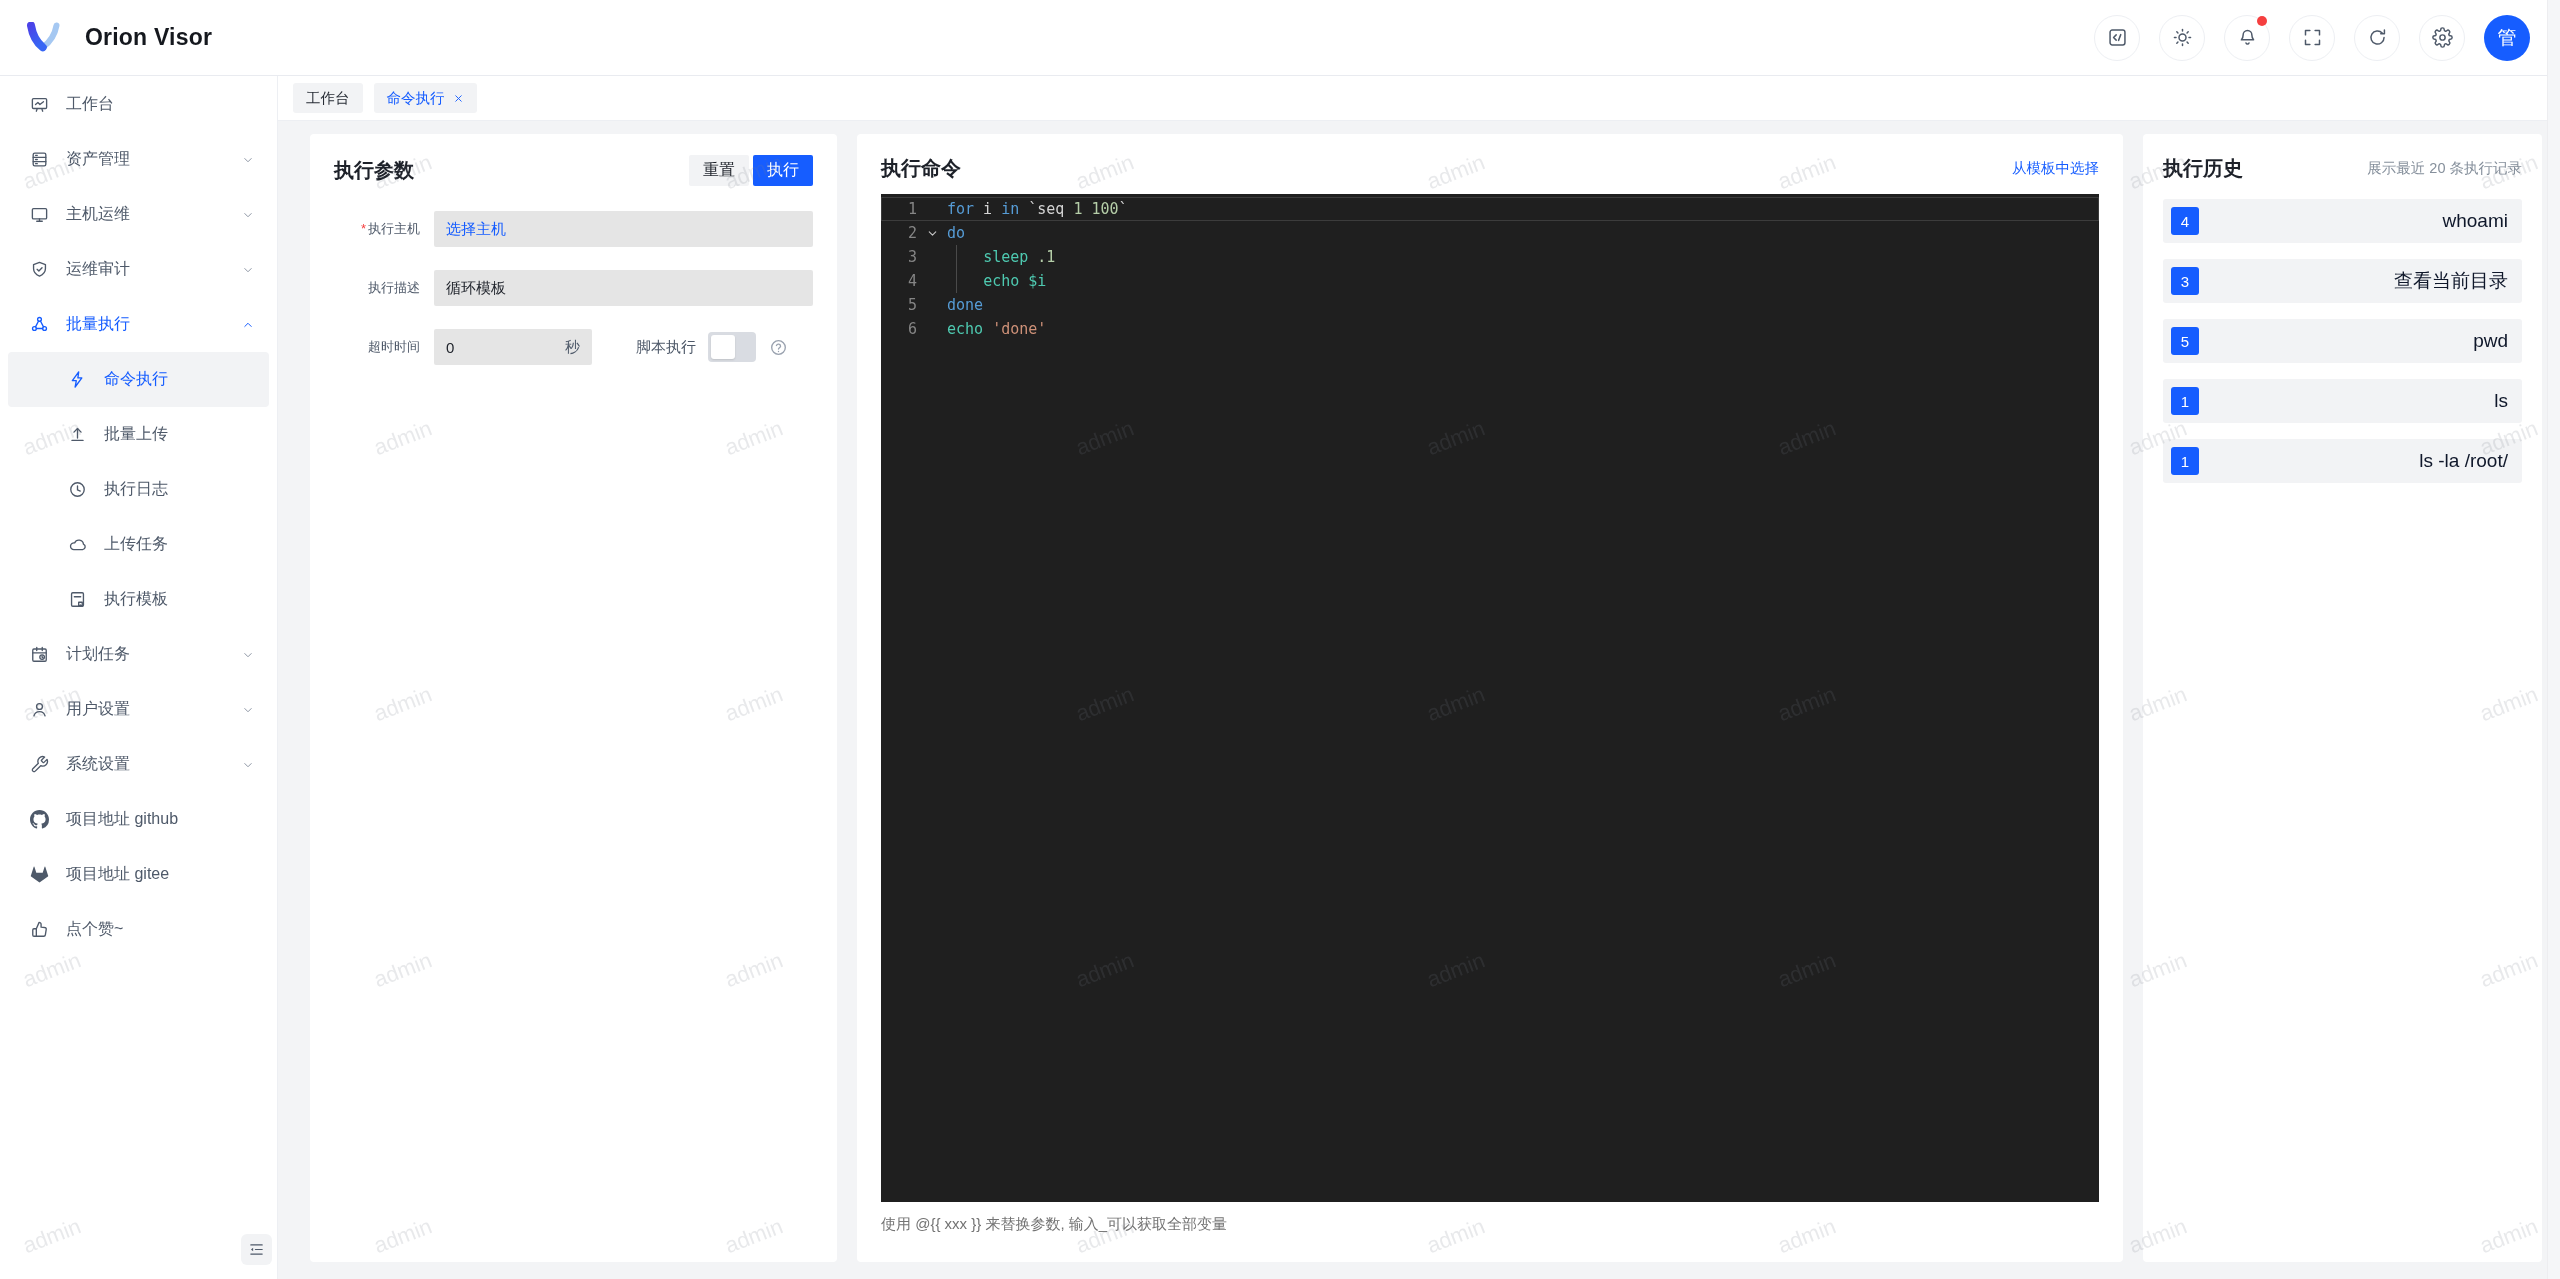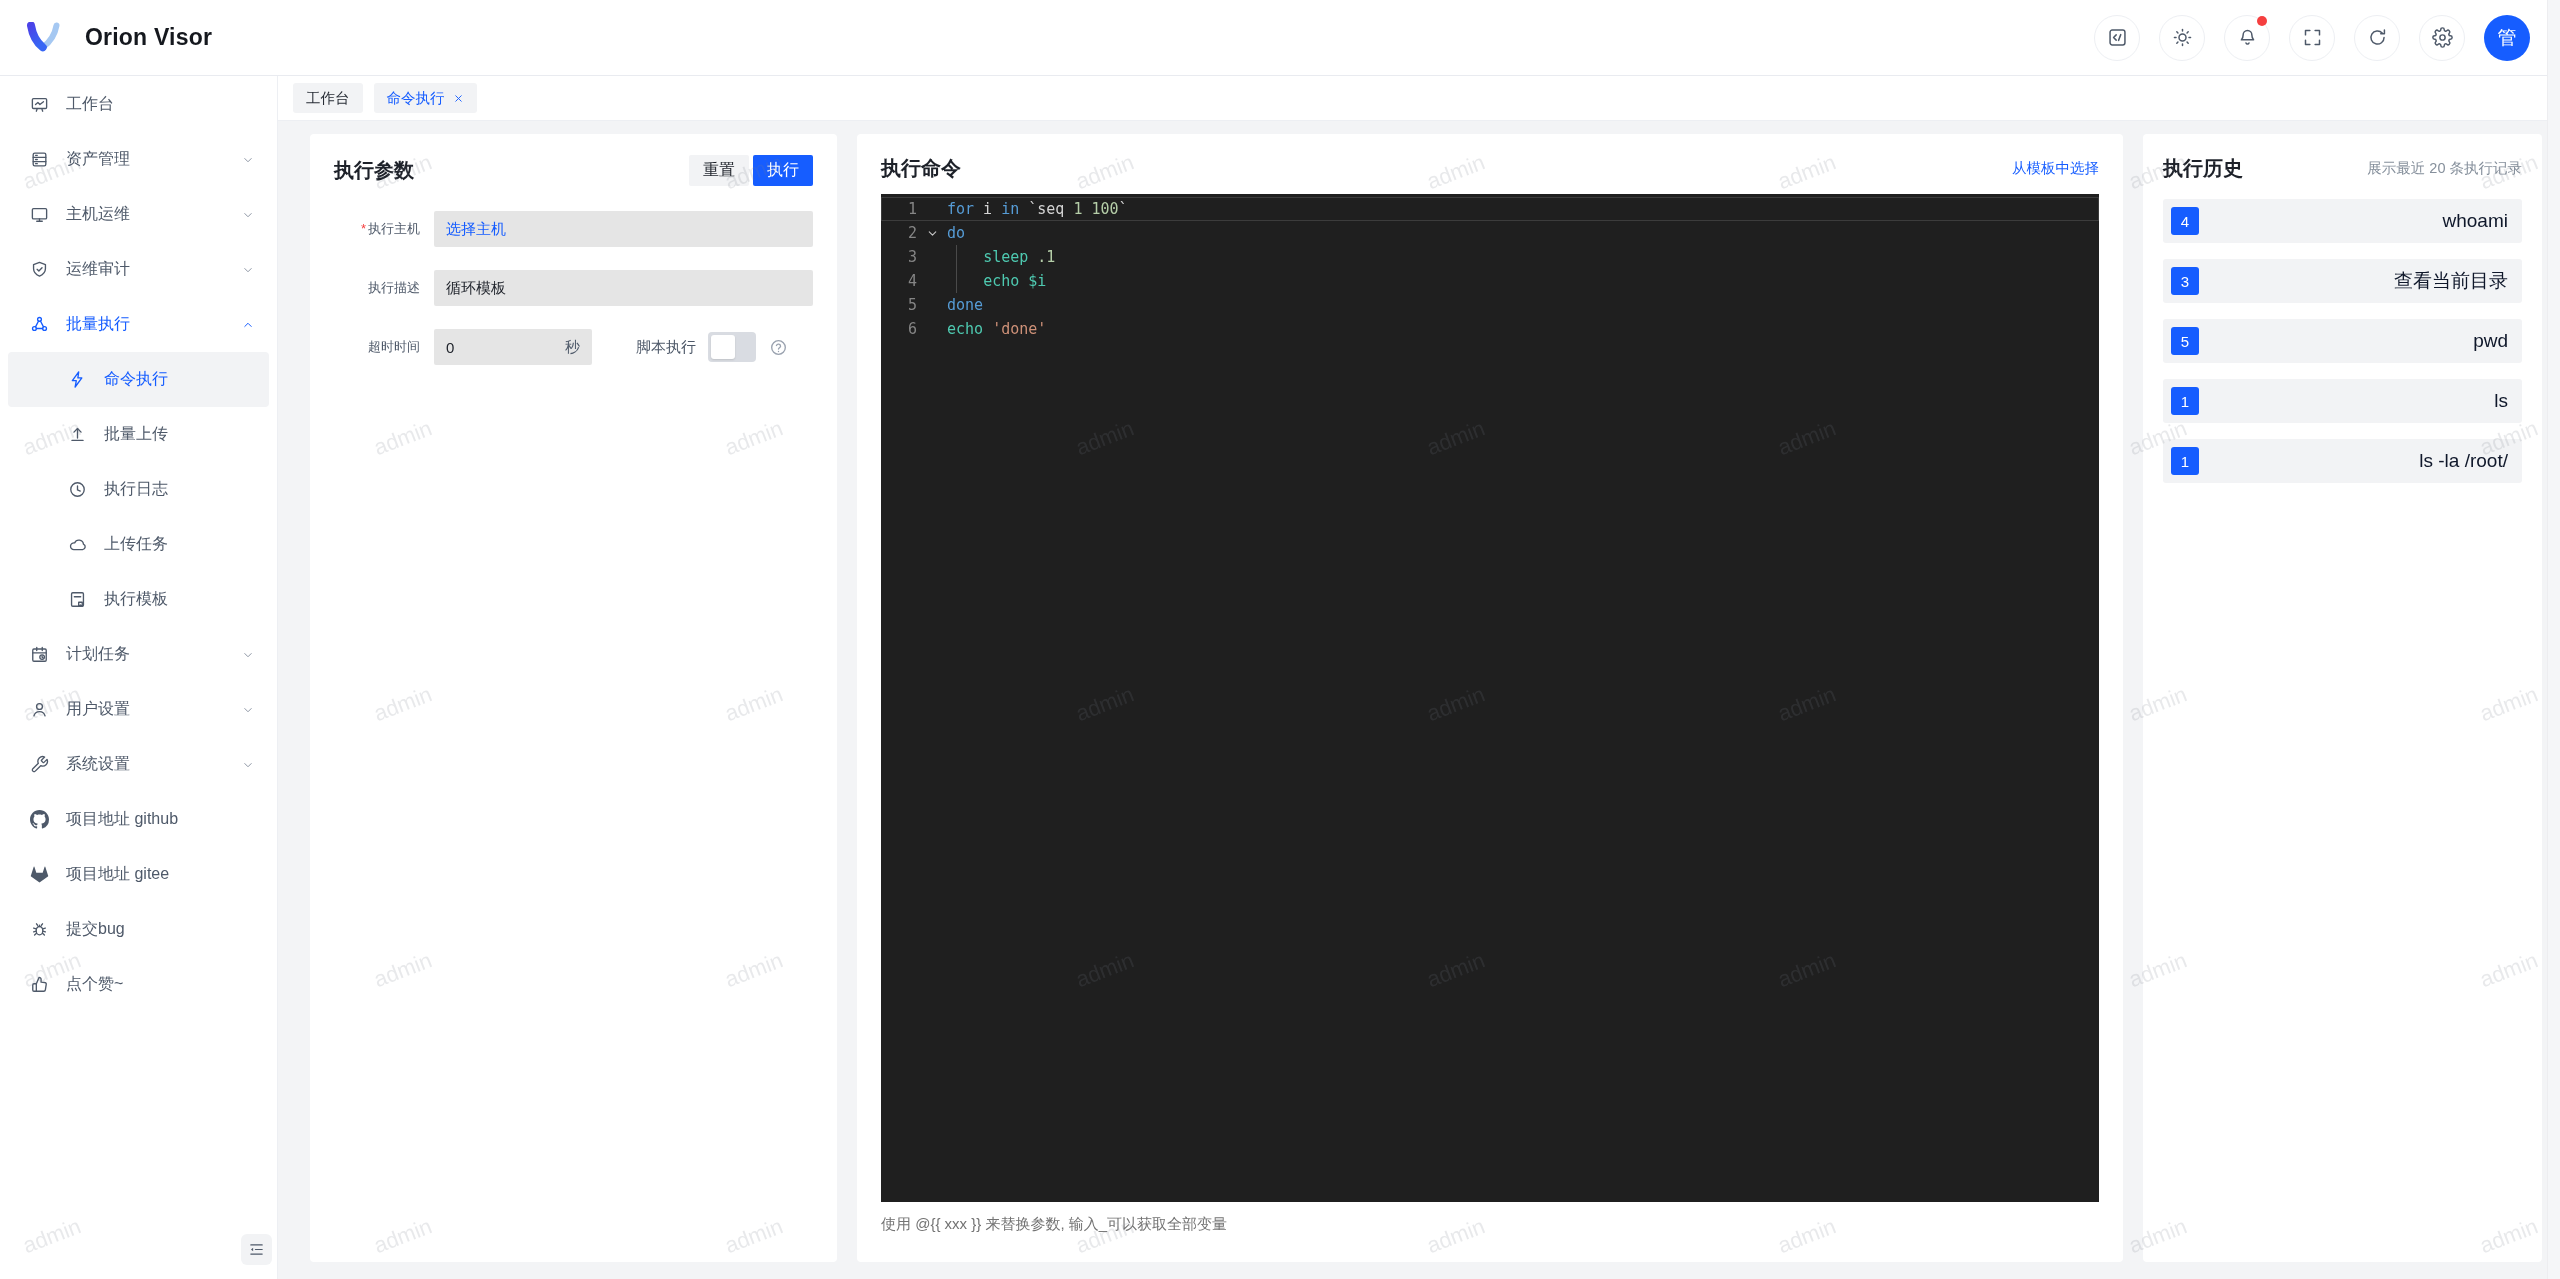--- a/index.html
+++ b/index.html
@@ -316,35 +316,20 @@
             <svg class="mi-icon" viewBox="0 0 24 24" fill="none" stroke="currentColor" stroke-width="1.7" stroke-linecap="round" stroke-linejoin="round">
               <path fill="currentColor" stroke="none" d="M12 0C5.37 0 0 5.37 0 12c0 5.31 3.435 9.795 8.205 11.385.6.105.825-.255.825-.57 0-.285-.015-1.23-.015-2.235-3.015.555-3.795-.735-4.035-1.41-.135-.345-.72-1.41-1.23-1.695-.42-.225-1.02-.78-.015-.795.945-.015 1.62.87 1.845 1.23 1.08 1.815 2.805 1.305 3.495.99.105-.78.42-1.305.765-1.605-2.67-.3-5.46-1.335-5.46-5.925 0-1.305.465-2.385 1.23-3.225-.12-.3-.54-1.53.12-3.18 0 0 1.005-.315 3.3 1.23.96-.27 1.98-.405 3-.405s2.04.135 3 .405c2.295-1.56 3.3-1.23 3.3-1.23.66 1.65.24 2.88.12 3.18.765.84 1.23 1.905 1.23 3.225 0 4.605-2.805 5.625-5.475 5.925.435.375.81 1.095.81 2.22 0 1.605-.015 2.895-.015 3.3 0 .315.225.69.825.57A12.02 12.02 0 0 0 24 12c0-6.63-5.37-12-12-12z"></path>
             </svg>
             <span class="mi-label">项目地址 github</span>
           </div>
           <div class="menu-item">
             <svg class="mi-icon" viewBox="0 0 24 24" fill="none" stroke="currentColor" stroke-width="1.7" stroke-linecap="round" stroke-linejoin="round">
               <path fill="currentColor" stroke="none" d="M22.65 14.39L12 22.13 1.35 14.39a.84.84 0 0 1-.3-.94l1.22-3.78 2.44-7.51a.42.42 0 0 1 .82 0l2.44 7.49h8.06l2.44-7.51a.42.42 0 0 1 .82 0l2.44 7.51 1.22 3.78a.84.84 0 0 1-.3.96z"></path>
             </svg>
             <span class="mi-label">项目地址 gitee</span>
-          </div>
-          <div class="menu-item">
-            <svg class="mi-icon" viewBox="0 0 24 24" fill="none" stroke="currentColor" stroke-width="1.7" stroke-linecap="round" stroke-linejoin="round">
-              <ellipse cx="12" cy="13.5" rx="4.2" ry="5.3"></ellipse>
-              <path d="M12 8.2V6.4"></path>
-              <path d="M9.6 6.6L8.2 4.8"></path>
-              <path d="M14.4 6.6l1.4-1.8"></path>
-              <line x1="7.8" y1="11.2" x2="4.6" y2="10.2"></line>
-              <line x1="7.8" y1="14" x2="4.6" y2="14.9"></line>
-              <line x1="8.2" y1="16.7" x2="5.8" y2="18.9"></line>
-              <line x1="16.2" y1="11.2" x2="19.4" y2="10.2"></line>
-              <line x1="16.2" y1="14" x2="19.4" y2="14.9"></line>
-              <line x1="15.8" y1="16.7" x2="18.2" y2="18.9"></line>
-            </svg>
-            <span class="mi-label">提交bug</span>
           </div>
           <div class="menu-item">
             <svg class="mi-icon" viewBox="0 0 24 24" fill="none" stroke="currentColor" stroke-width="1.7" stroke-linecap="round" stroke-linejoin="round">
               <path d="M14 9V5.5A2.5 2.5 0 0 0 11.5 3L8 11v9.5h9.4a2 2 0 0 0 2-1.7l1.1-7a2 2 0 0 0-2-2.3z"></path>
               <path d="M8 11H5a1.5 1.5 0 0 0-1.5 1.5v6.5A1.5 1.5 0 0 0 5 20.5h3"></path>
             </svg>
             <span class="mi-label">点个赞~</span>
           </div>
         </nav>
       <button id="collapse-btn">

